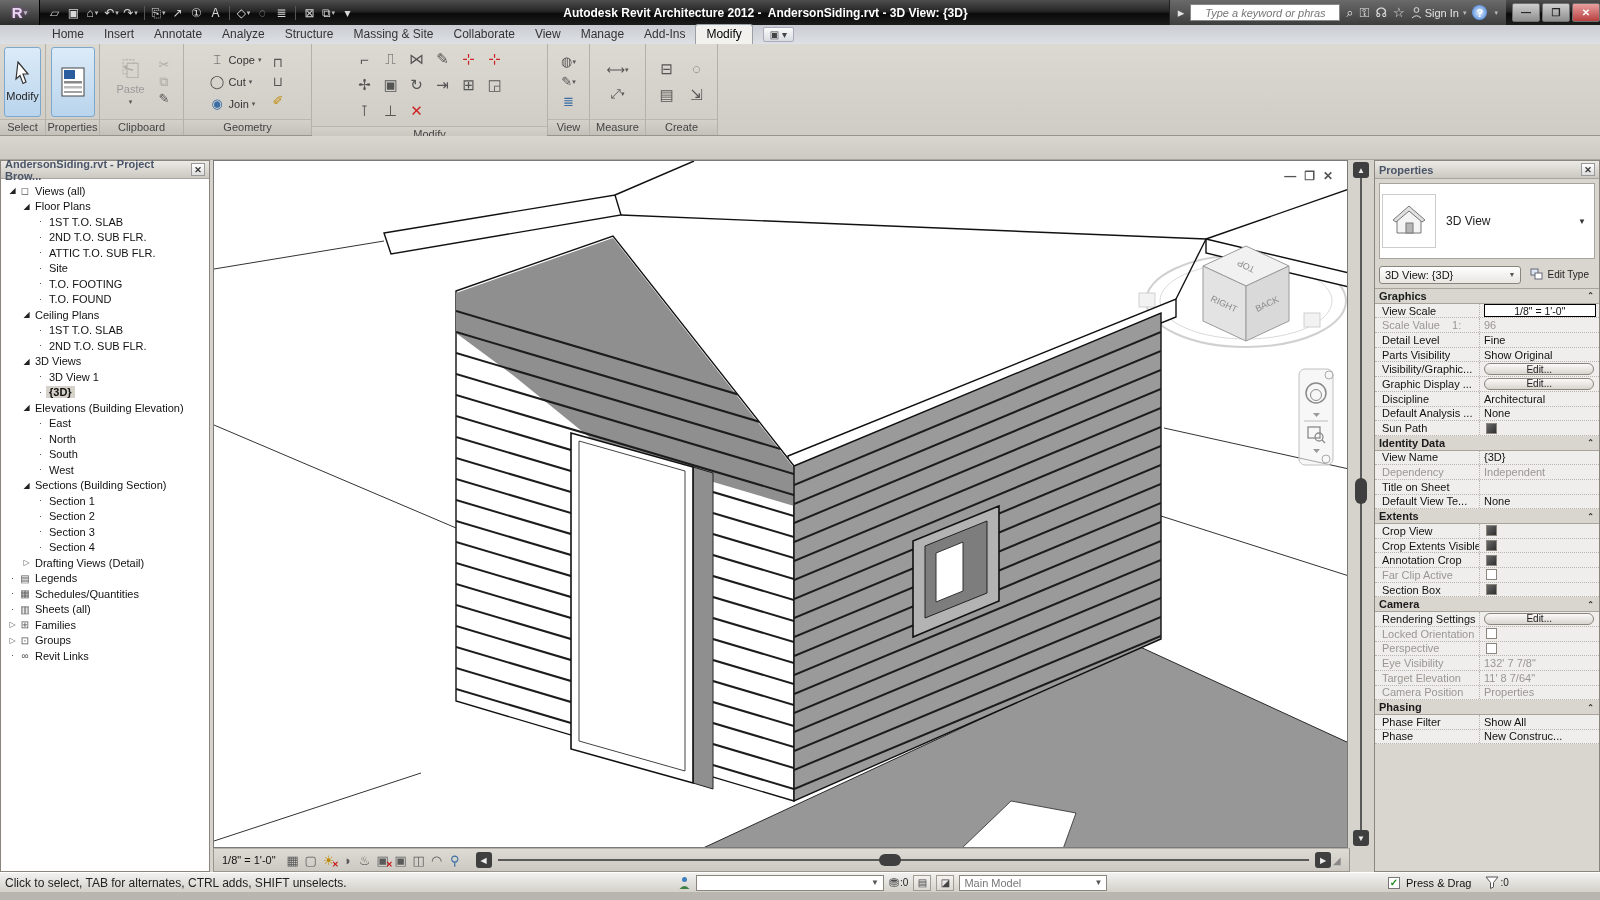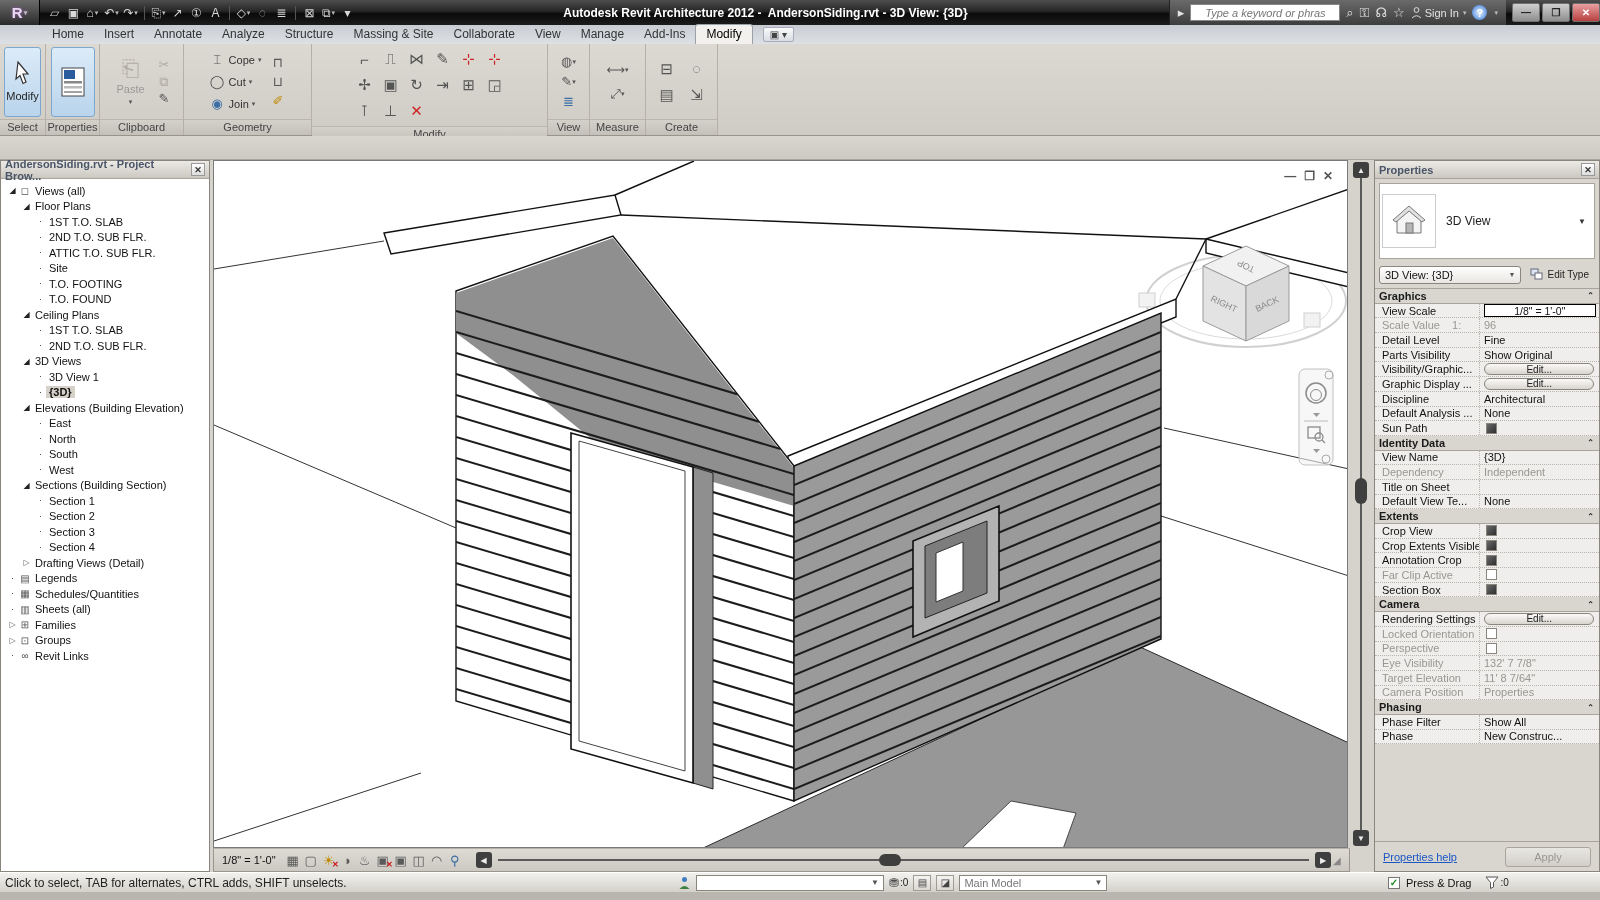--- a/index.html
+++ b/index.html
@@ -863,24 +863,20 @@
         </div>
         <div class="prow">
           <span class="pl">Phase Filter</span>
           <span class="pv">Show All</span>
         </div>
         <div class="prow">
           <span class="pl">Phase</span>
           <span class="pv">New Construc...</span>
         </div>
       </div>
-    <div id="props-footer">
-      <a id="props-help" href="#">Properties help</a>
-      <div id="apply-btn">Apply</div>
-    </div>
   </div>
 
   <div id="statusbar">
     <span id="status-msg">Click to select, TAB for alternates, CTRL adds, SHIFT unselects.</span>
     <div style="position:absolute; left:678px; display:flex; align-items:center; gap:5px;">
       <span class="sb-icon">
         <svg width="13" height="14" viewBox="0 0 13 14">
             <circle cx="6.5" cy="3.5" r="2.5" fill="#3f7fbf"></circle>
             <path d="M1.5 13 Q6.5 7 11.5 13 Z" fill="#3f7f3f"></path>
           </svg>

